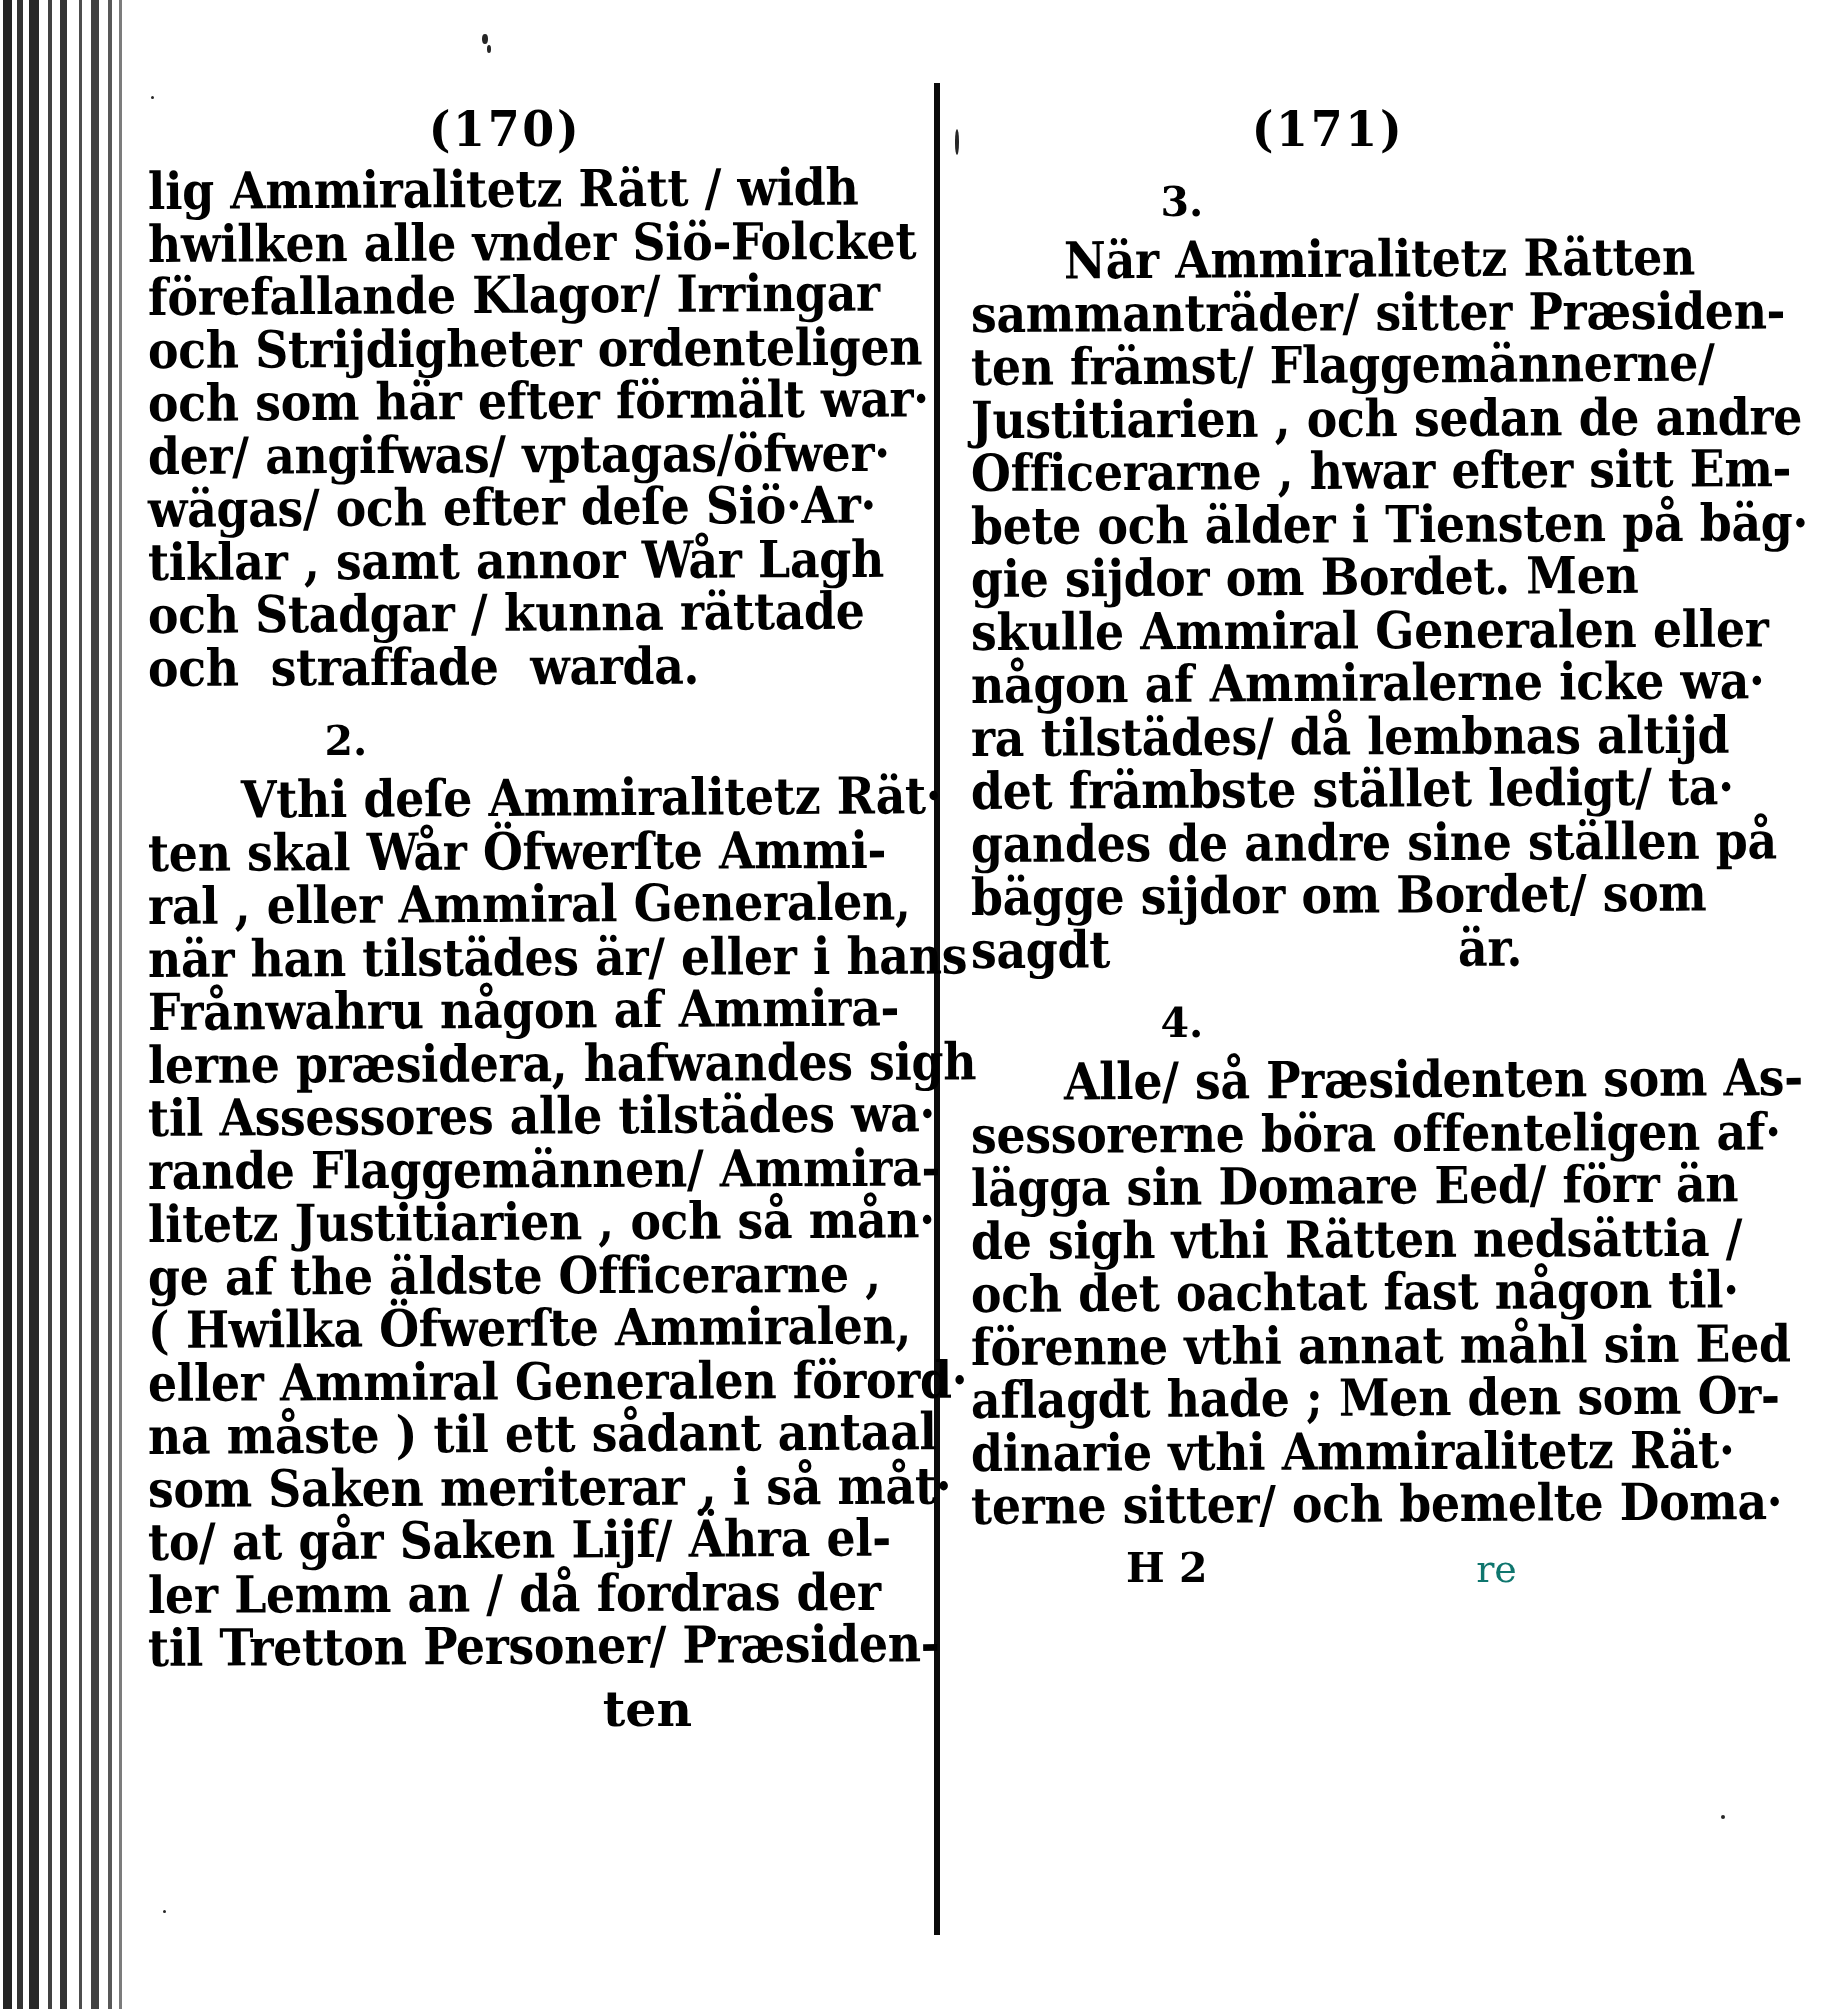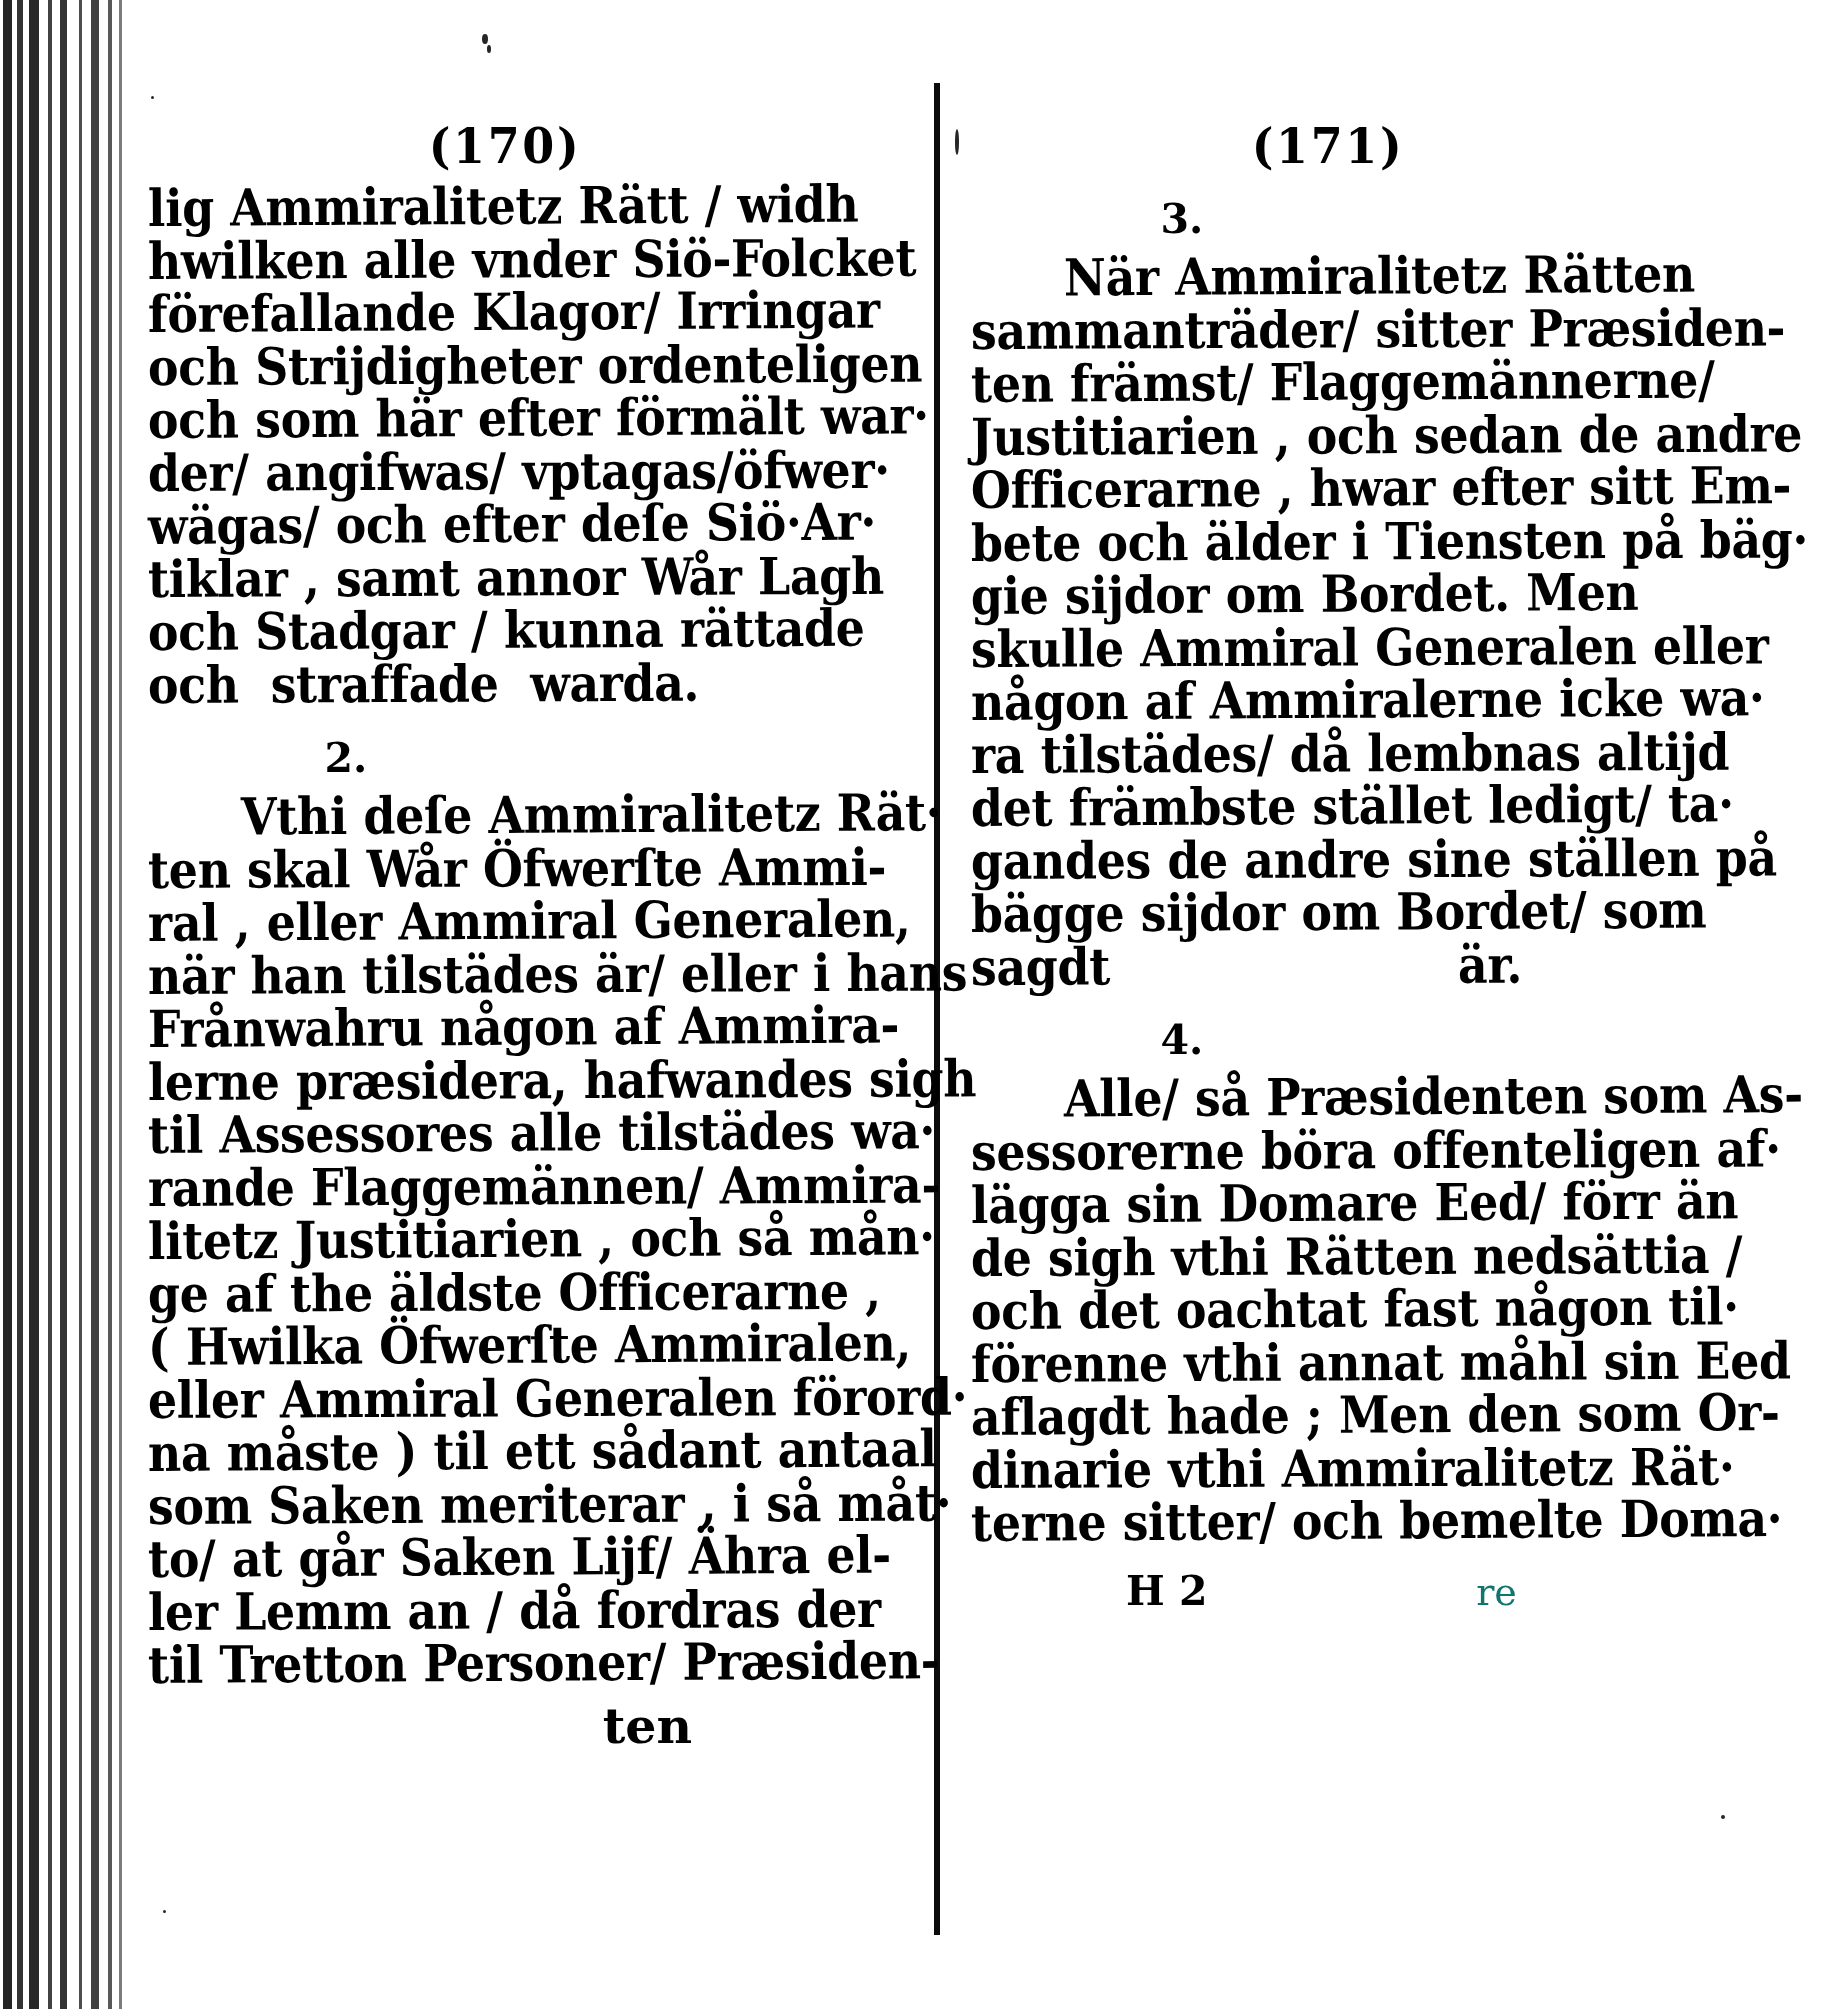--- a/index.html
+++ b/index.html
@@ -60,21 +60,21 @@
     left: 934px;
     top: 83px;
     width: 6px;
     height: 1852px;
     background: #0b0b0b;
   }
 
   
   .column {
     position: absolute;
-    top: 17px;
+    top: 0;
     width: 551px;
   }
   #col-left  { left: 148px; }
   #col-right { left: 971px; }
 
   .folio {
     text-align: center;
     font-family: "DejaVu Serif", serif;
     font-size: 46px;
     letter-spacing: 2.6px;
@@ -128,21 +128,21 @@
     font-size: 49px;
     font-weight: 700;
     color: #000;
     margin-top: 5.2px;
     padding-right: 6.9px;
   }
   .siglinewrap {
     display: flex;
     justify-content: space-between;
     align-items: baseline;
-    margin-top: 17px;
+    margin-top: 11px;
     padding: 0 5.2px 0 155px;
   }
   .signature {
     font-size: 41px;
     font-weight: 700;
     color: #000;
   }
   .sig-catch {
     font-size: 38px;
     font-weight: 400;

